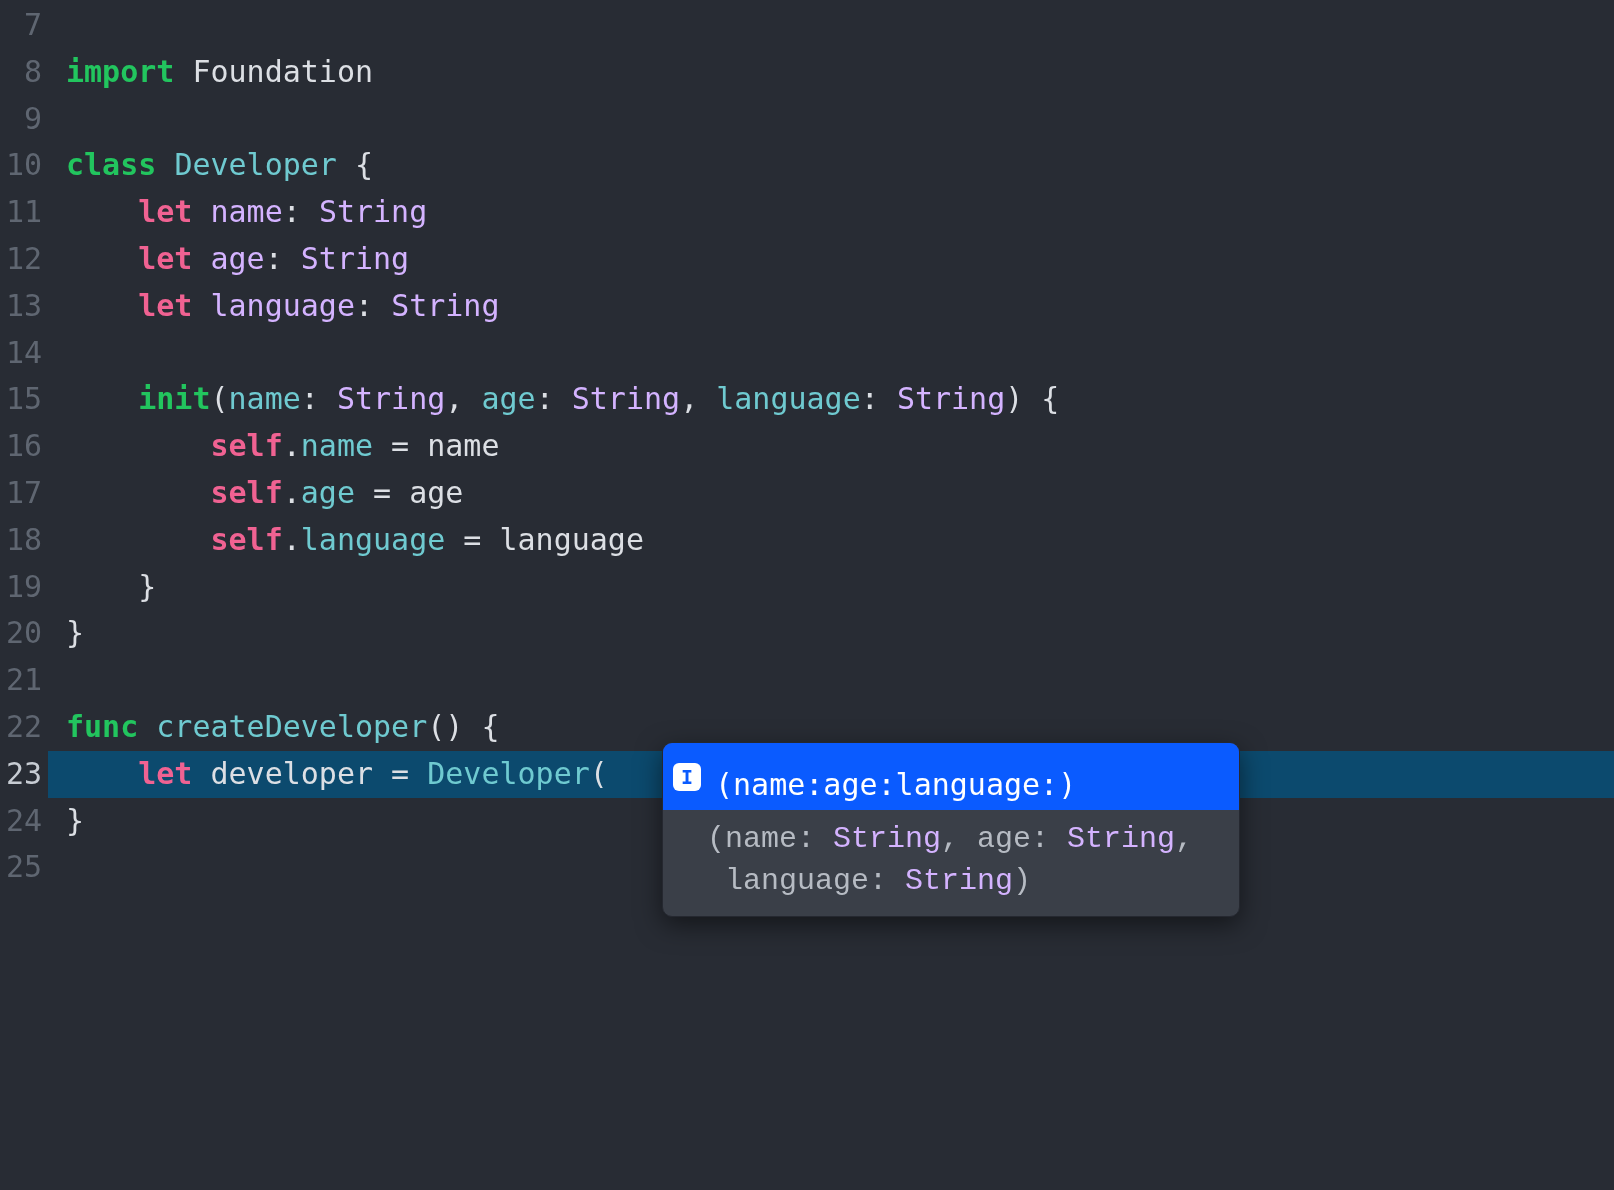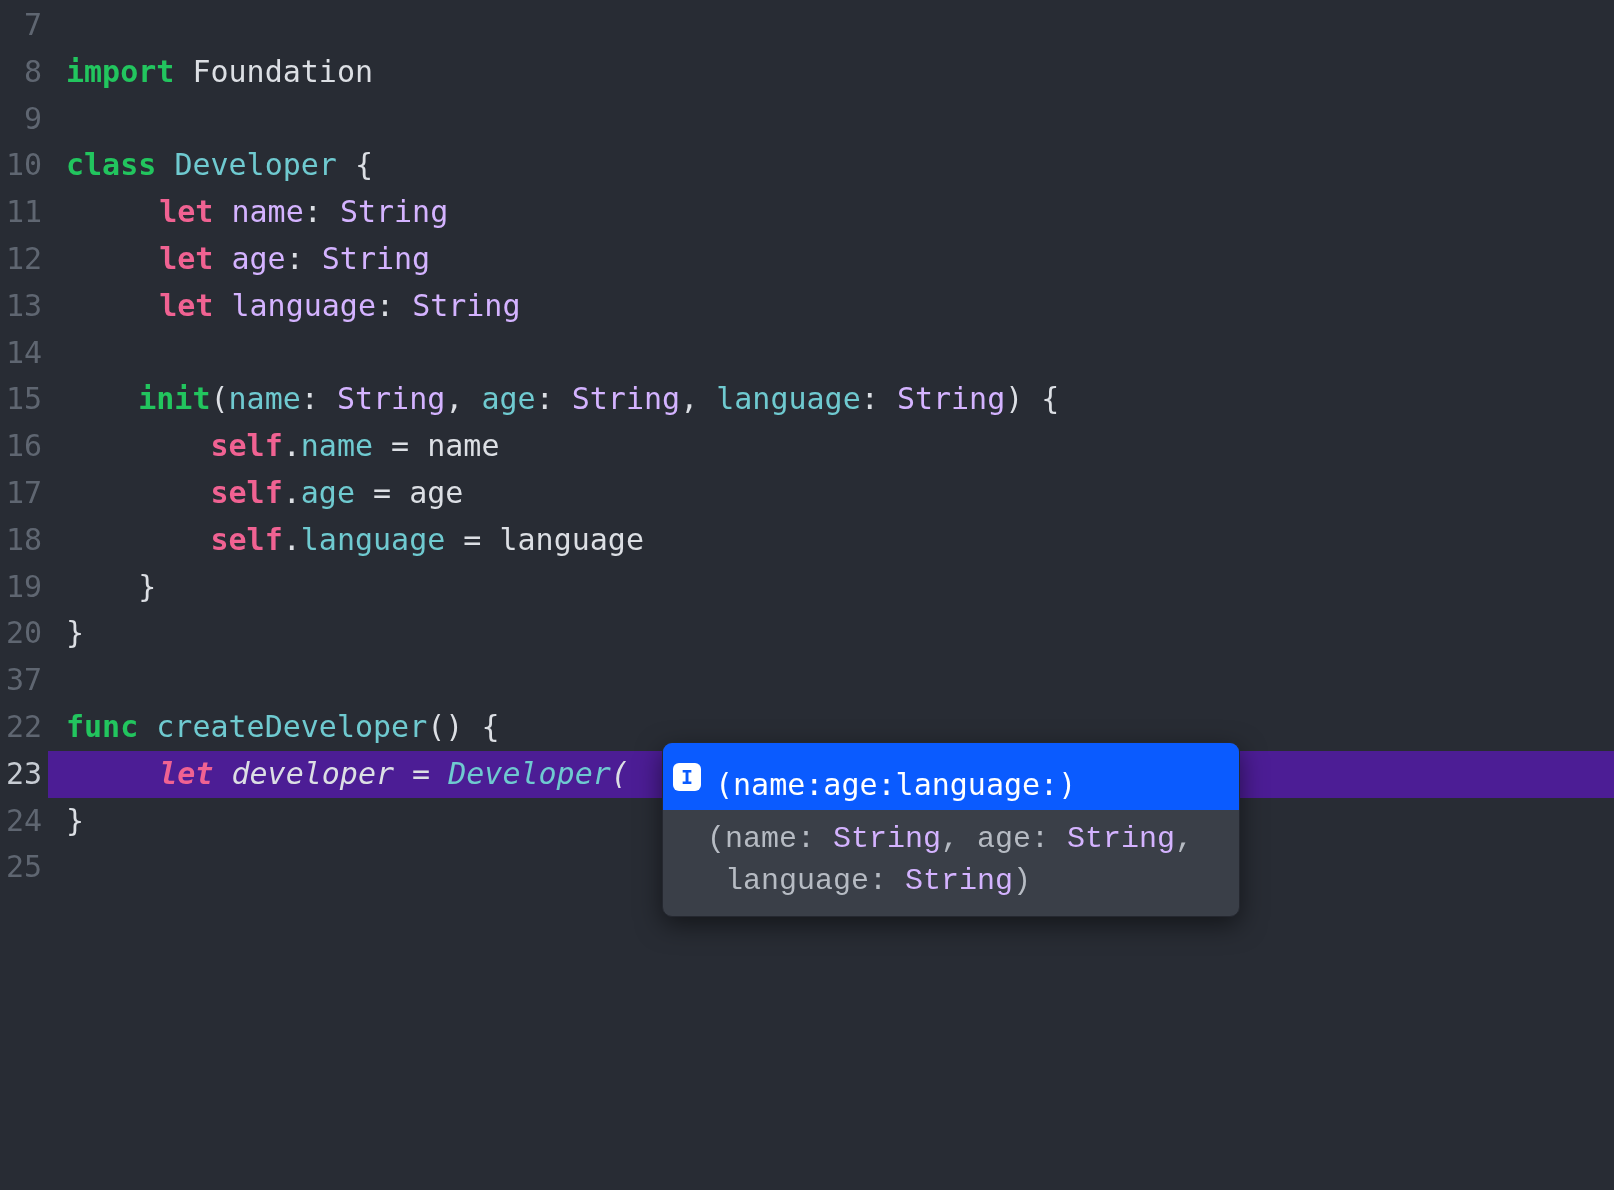--- a/index.html
+++ b/index.html
@@ -40,27 +40,26 @@
     position: relative;
   }
   .line {
     height: 46.8px;
     line-height: 46.8px;
     white-space: pre;
     color: #dcdfe4;
     font-weight: 500;
   }
   .line.current {
-    background: #4c1d95;
+    background: #0c4a6e;
     margin-left: -18px;
     padding-left: 18px;
-    font-style: italic;
   }
   .kw   { color: #22c55e; font-weight: 600; }
-  .kw2  { color: #f06292; font-weight: 600; margin-left: 21px; }
+  .kw2  { color: #f06292; font-weight: 600; }
   .type { color: #d4b3ff; }
   .ident{ color: #d4b3ff; }
   .name { color: #6fcad0; }
   .func { color: #6fcad0; }
   .self { color: #f06292; font-weight: 600; }
   .punc { color: #dcdfe4; }
   .text { color: #dcdfe4; }
   .prop { color: #6fcad0; }
 
   
@@ -123,21 +122,21 @@
       <div class="ln">11</div>
       <div class="ln">12</div>
       <div class="ln">13</div>
       <div class="ln">14</div>
       <div class="ln">15</div>
       <div class="ln">16</div>
       <div class="ln">17</div>
       <div class="ln">18</div>
       <div class="ln">19</div>
       <div class="ln">20</div>
-      <div class="ln">37</div>
+      <div class="ln">21</div>
       <div class="ln">22</div>
       <div class="ln current">23</div>
       <div class="ln">24</div>
       <div class="ln">25</div>
     </div>
   <div class="code">
 
     <div class="line"><span class="text"></span></div>
 
     <div class="line"><span class="kw">import</span><span class="text"> </span><span class="text">Foundation</span></div>

